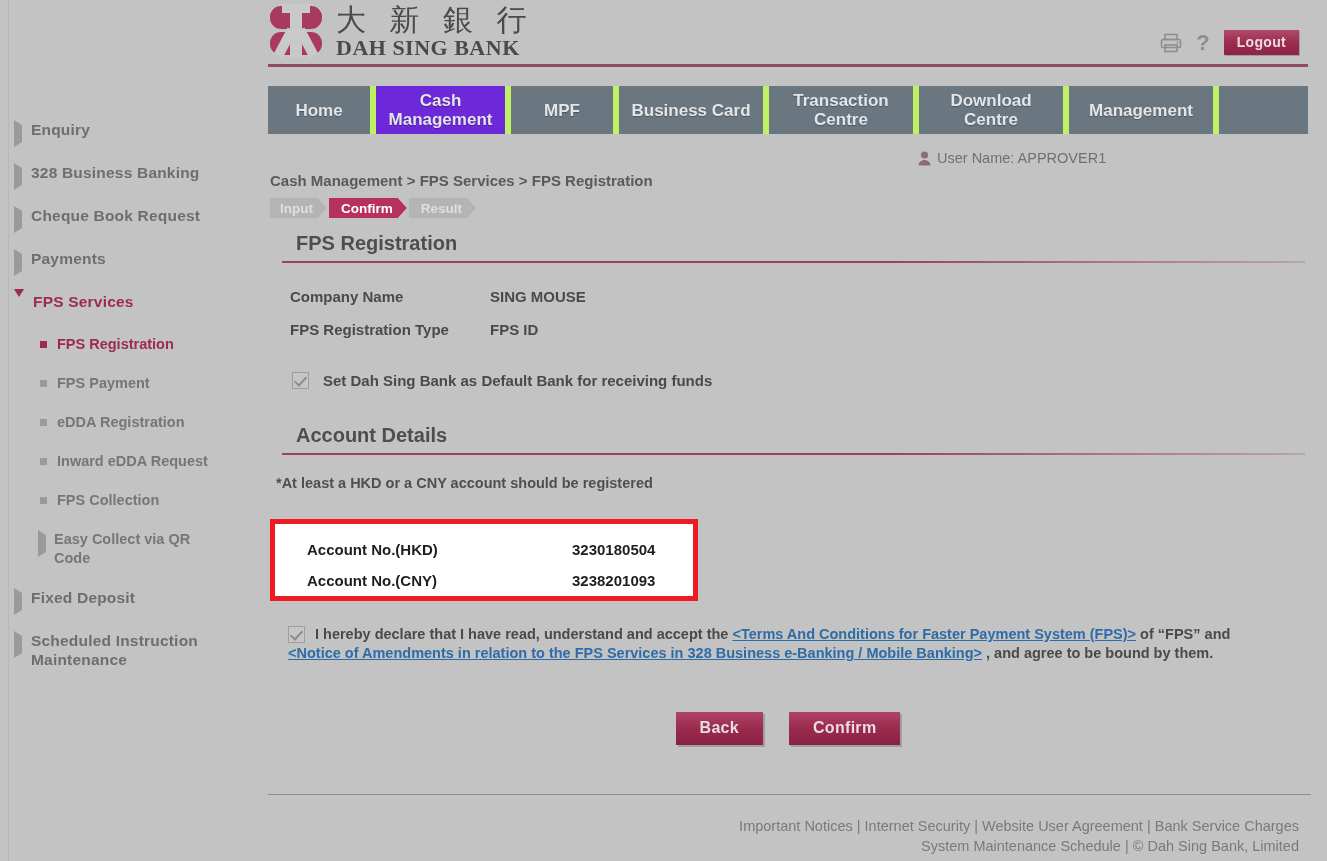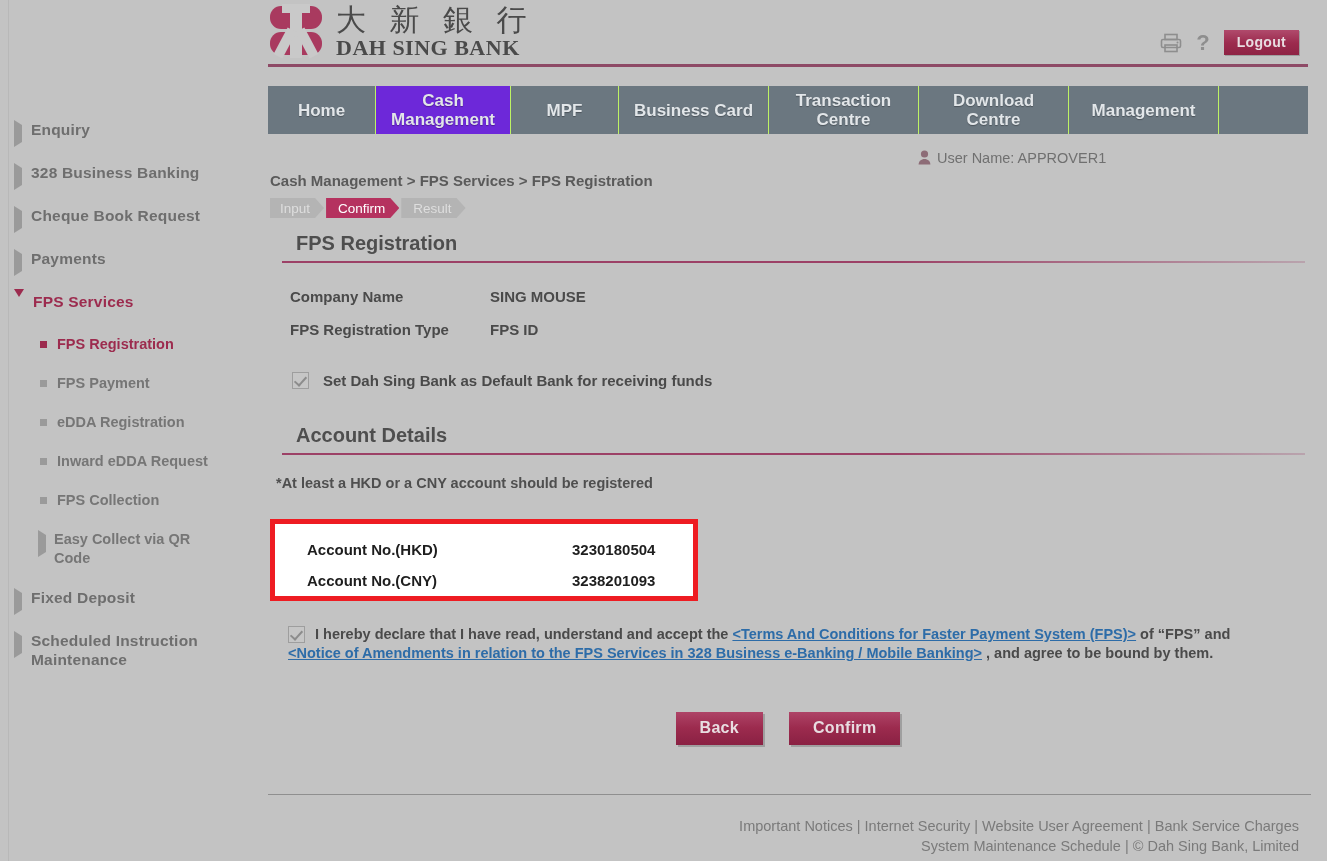--- a/index.html
+++ b/index.html
@@ -220,39 +220,39 @@
     display: flex;
     align-items: center;
     justify-content: center;
     text-align: center;
     color: #e2e6e9;
     font-size: 17px;
     font-weight: bold;
     line-height: 19px;
     padding: 0 12px;
     cursor: pointer;
-    border-right: 1px solid #bef264;
+    border-right: 6px solid #bef264;
     box-sizing: border-box;
     text-shadow: 0 1px 1px rgba(0,0,0,.3);
   }
   .tab.active {
     background: #6d28d9;
   }
   .tab-spacer {
     flex: 1 1 auto;
     border-right: none;
   }
 
   
   .username-row {
     position: absolute;
     left: 650px;
     top: 150px;
     display: flex;
-    align-items: flex-start;
+    align-items: center;
     gap: 6px;
   }
   .username-row .txt {
     font-size: 14.5px;
     color: #707070;
   }
 
   
   .breadcrumb {
     position: absolute;
@@ -270,21 +270,21 @@
     align-items: stretch;
     height: 20px;
   }
   .step {
     position: relative;
     display: flex;
     align-items: center;
     background: #b4b4b4;
     color: #dedede;
     font-size: 13.5px;
-    font-weight: normal;
+    font-weight: bold;
     padding: 0 14px 0 12px;
     margin-right: 2px;
     cursor: pointer;
     clip-path: polygon(0 0, calc(100% - 9px) 0, 100% 50%, calc(100% - 9px) 100%, 0 100%);
   }
   .step.active {
     background: #b5325f;
     color: #ffffff;
   }
   .step:first-child { padding-left: 10px; }

